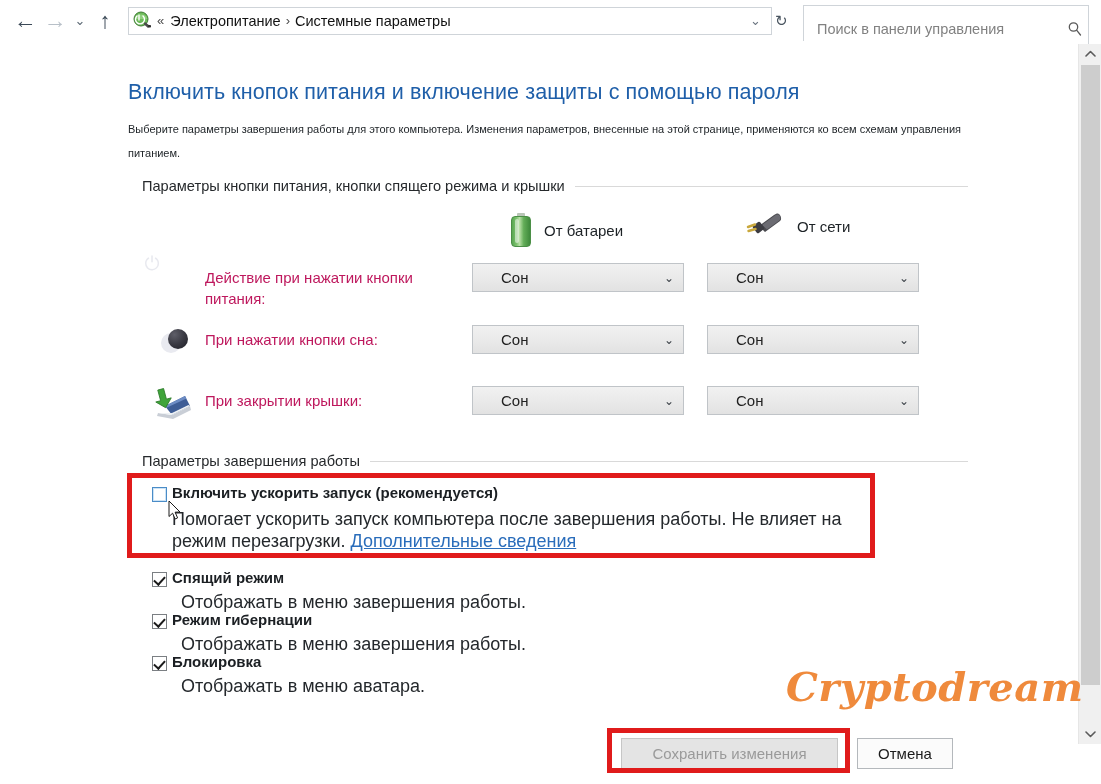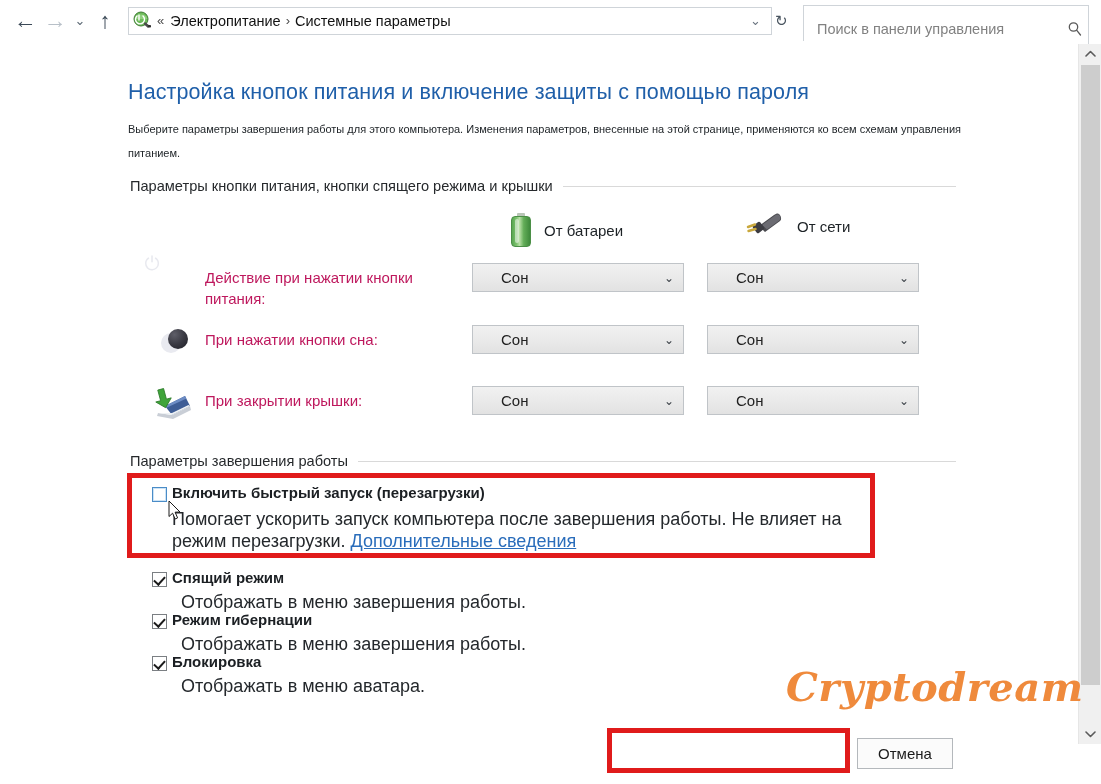--- a/index.html
+++ b/index.html
@@ -148,20 +148,21 @@
     line-height: 24px;
   }
 
   .group-header {
     position: absolute;
     display: flex;
     align-items: center;
     width: 826px;
     font-size: 14.6px;
     color: #26292c;
+    margin-left: 12px;
   }
   .group-header .gh-label { white-space: nowrap; padding-right: 10px; }
   .group-header .gh-rule {
     flex: 1; height: 1px; background: #d9d9d9;
   }
 
   #group1 { left: 130px; top: 137px; }
   #group2 { left: 130px; top: 412px; }
 
   
@@ -411,21 +412,21 @@
     <div class="sb-thumb"></div>
     <div class="sb-arrow down">
       <svg width="11" height="8" viewBox="0 0 11 8">
           <path d="M1 2 L5.5 6.5 L10 2" fill="none" stroke="#5b5b5b" stroke-width="1.6" stroke-linecap="round" stroke-linejoin="round"></path>
         </svg>
     </div>
   </div>
 
   <div class="content">
 
-    <div class="page-title">Настройка кнопок питания и включение защиты с помощью пароля</div>
+    <div class="page-title">Включить кнопок питания и включение защиты с помощью пароля</div>
     <div class="page-desc">Выберите параметры завершения работы для этого компьютера. Изменения параметров, внесенные на этой странице, применяются ко всем схемам управления питанием.</div>
 
     <div class="group-header" id="group1">
       <span class="gh-label">Параметры кнопки питания, кнопки спящего режима и крышки</span>
       <span class="gh-rule"></span>
     </div>
 
     <div class="col-head" id="col-battery">
       <span class="battery-icon">
         <span class="cap"></span>
@@ -498,21 +499,21 @@
       </span>
     </div>
 
     <div class="group-header" id="group2">
       <span class="gh-label">Параметры завершения работы</span>
       <span class="gh-rule"></span>
     </div>
 
     <div class="cbrow">
       <span class="cbox hover" style="left:152px; top:446px;"></span>
-      <span class="cb-title" style="left:172px; top:443px;">Включить быстрый запуск (перезагрузки)</span>
+      <span class="cb-title" style="left:172px; top:443px;">Включить ускорить запуск (рекомендуется)</span>
       <span class="cb-desc" style="left:172px; top:467px;"><span>Помогает ускорить запуск компьютера после завершения работы. Не влияет на режим перезагрузки. </span><span class="link">Дополнительные сведения</span></span>
     </div>
 
     <div class="cbrow">
       <span class="cbox checked" style="left:152px; top:531px;"></span>
       <span class="cb-title" style="left:172px; top:528px;">Спящий режим</span>
       <span class="cb-desc" style="left:181px; top:550px;">Отображать в меню завершения работы.</span>
     </div>
 
     <div class="cbrow">
@@ -524,20 +525,21 @@
     <div class="cbrow">
       <span class="cbox checked" style="left:152px; top:615px;"></span>
       <span class="cb-title" style="left:172px; top:612px;">Блокировка</span>
       <span class="cb-desc" style="left:181px; top:634px;">Отображать в меню аватара.</span>
     </div>
 
   </div>
 
   <div class="watermark">Cryptodream</div>
 
+  <div class="btn disabled" id="btn-save">Сохранить изменения</div>
   <div class="btn" id="btn-cancel">Отмена</div>
 
   <div class="redbox" id="redbox-fast"></div>
   <div class="redbox" id="redbox-save"></div>
 
   <div class="cursor">
     <svg width="14" height="21" viewBox="0 0 14 21">
       <path d="M1 1 L1 16.5 L4.6 13.2 L7.1 19 L9.6 17.9 L7.1 12.2 L12 12 Z" fill="#ffffff" stroke="#1a1a1a" stroke-width="1"></path>
     </svg>
   </div>

